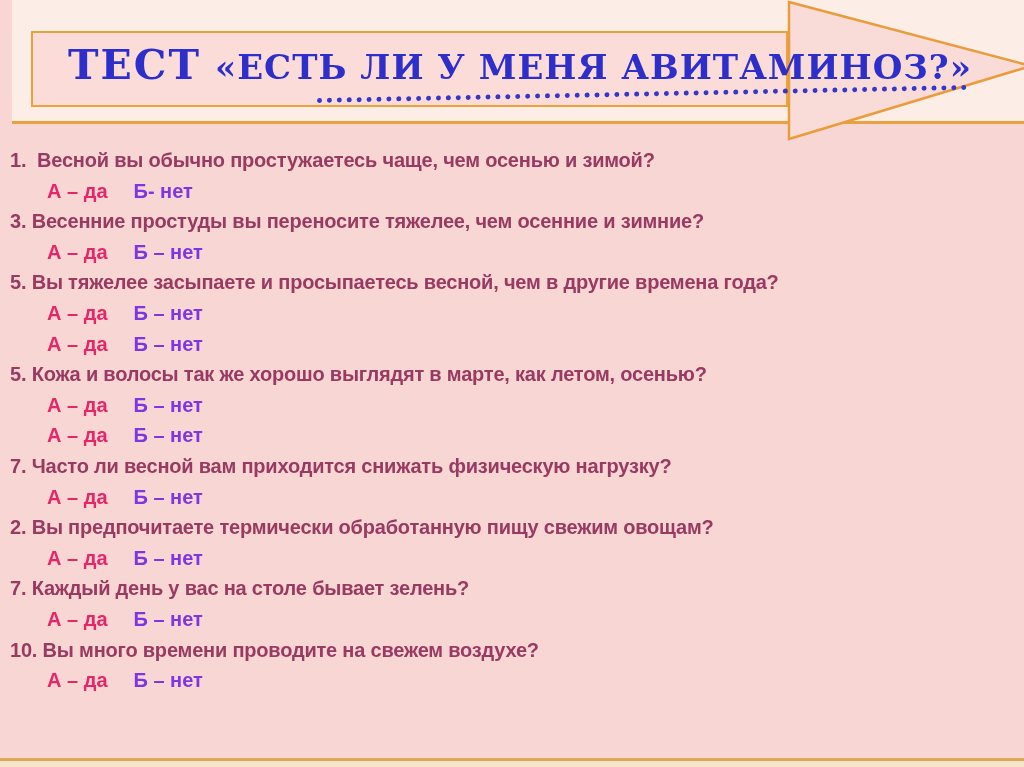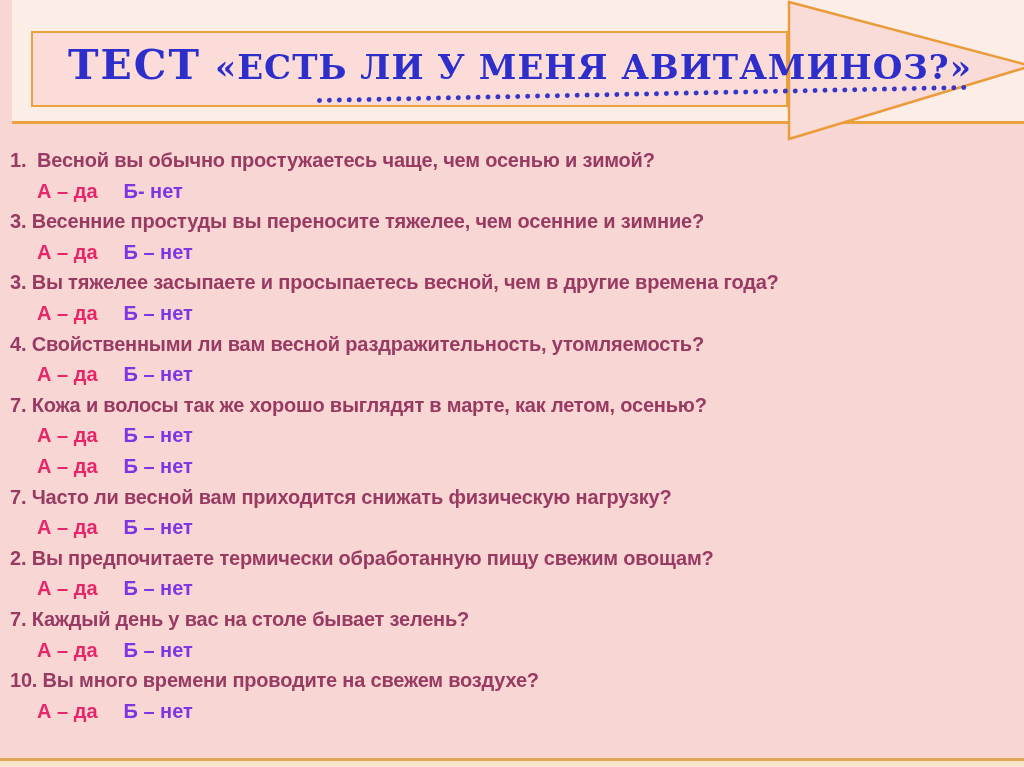--- a/index.html
+++ b/index.html
@@ -37,21 +37,21 @@
     z-index: 4;
   }
 
   
   .content {
     position: absolute; left: 0; top: 143px; width: 1004px;
     padding-top: 2px; font-weight: bold; font-size: 20px;
   }
   .q, .a { white-space: pre; line-height: 30.6px; height: 30.6px; }
   .q { padding-left: 10px; color: #993a63; letter-spacing: -0.2px; }
-  .a { padding-left: 37px; }
+  .a { padding-left: 47px; }
   .aa { color: #e72569; }
   .ab { color: #7d36e2; margin-left: 26px; }
 
   
   .bottom-line {
     position: absolute; left: 0; bottom: 6px; width: 1024px; height: 3px;
     background: #dfa558;
   }
   .bottom-strip {
     position: absolute; left: 0; bottom: 0; width: 1024px; height: 6px;
@@ -80,31 +80,30 @@
       <div class="q">1.  Весной вы обычно простужаетесь чаще, чем осенью и зимой?</div>
       <div class="a"><span class="aa">А – да</span><span class="ab">Б- нет</span></div>
     </div>
 
     <div>
       <div class="q">3. Весенние простуды вы переносите тяжелее, чем осенние и зимние?</div>
       <div class="a"><span class="aa">А – да</span><span class="ab">Б – нет</span></div>
     </div>
 
     <div>
-      <div class="q">3. Вы тяжелее засыпаете и просыпаетесь весной, чем в другие времена года?</div>
+      <div class="q">5. Вы тяжелее засыпаете и просыпаетесь весной, чем в другие времена года?</div>
       <div class="a"><span class="aa">А – да</span><span class="ab">Б – нет</span></div>
     </div>
 
     <div>
-      <div class="q">4. Свойственными ли вам весной раздражительность, утомляемость?</div>
       <div class="a"><span class="aa">А – да</span><span class="ab">Б – нет</span></div>
     </div>
 
     <div>
-      <div class="q">7. Кожа и волосы так же хорошо выглядят в марте, как летом, осенью?</div>
+      <div class="q">5. Кожа и волосы так же хорошо выглядят в марте, как летом, осенью?</div>
       <div class="a"><span class="aa">А – да</span><span class="ab">Б – нет</span></div>
     </div>
 
     <div>
       <div class="a"><span class="aa">А – да</span><span class="ab">Б – нет</span></div>
     </div>
 
     <div>
       <div class="q">7. Часто ли весной вам приходится снижать физическую нагрузку?</div>
       <div class="a"><span class="aa">А – да</span><span class="ab">Б – нет</span></div>

